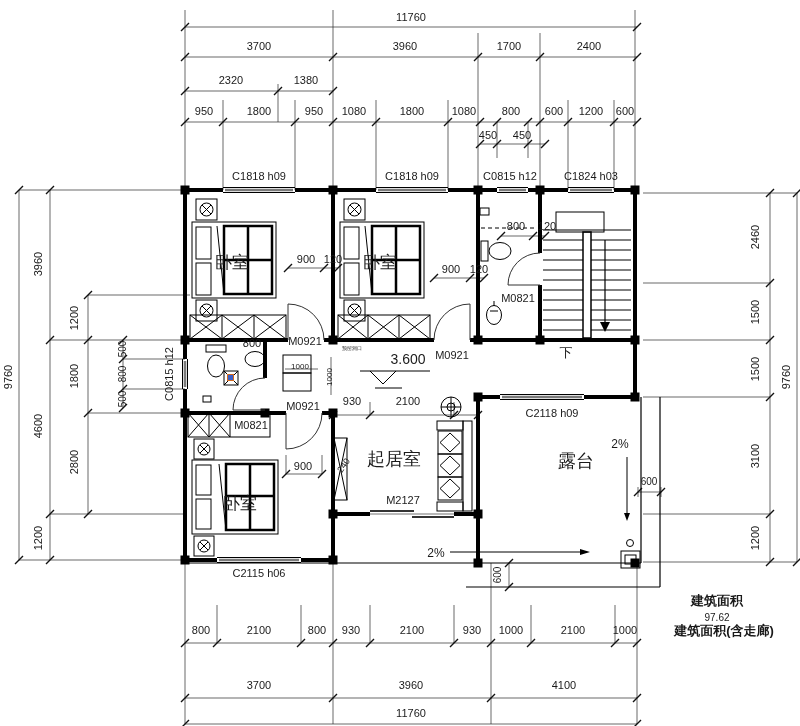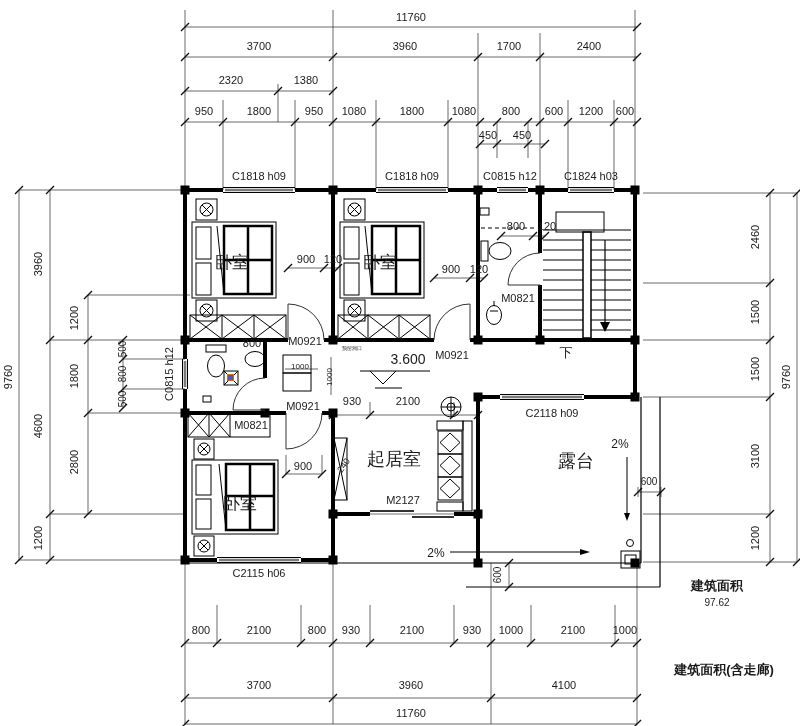--- a/index.html
+++ b/index.html
@@ -321,20 +321,20 @@
         <text x="346" y="467" font-size="9" text-anchor="middle" transform="rotate(-55 346 467)">240</text>
         <text x="303" y="470" font-size="11" text-anchor="middle">900</text>
         <text x="436" y="557" font-size="12" text-anchor="middle">2%</text>
         <text x="620" y="448" font-size="12" text-anchor="middle">2%</text>
         <text x="649" y="485" font-size="10" text-anchor="middle">600</text>
         <text x="501" y="575" font-size="10" text-anchor="middle" transform="rotate(-90 501 575)">600</text>
         <text x="352" y="350" font-size="5" text-anchor="middle">预留洞口</text>
       </g>
 </svg>
 
-<div class="area-block" style="left:657px;top:577px;width:120px;">
+<div class="area-block" style="left:657px;top:592px;width:120px;">
   <div class="area-label">建筑面积</div>
   <div class="area-value">97.62</div>
 </div>
-<div class="area-block" style="left:648px;top:661px;width:152px;">
+<div class="area-block" style="left:648px;top:622px;width:152px;">
   <div class="area-label">建筑面积(含走廊)</div>
 </div>
 </div>
 
 </body></html>

